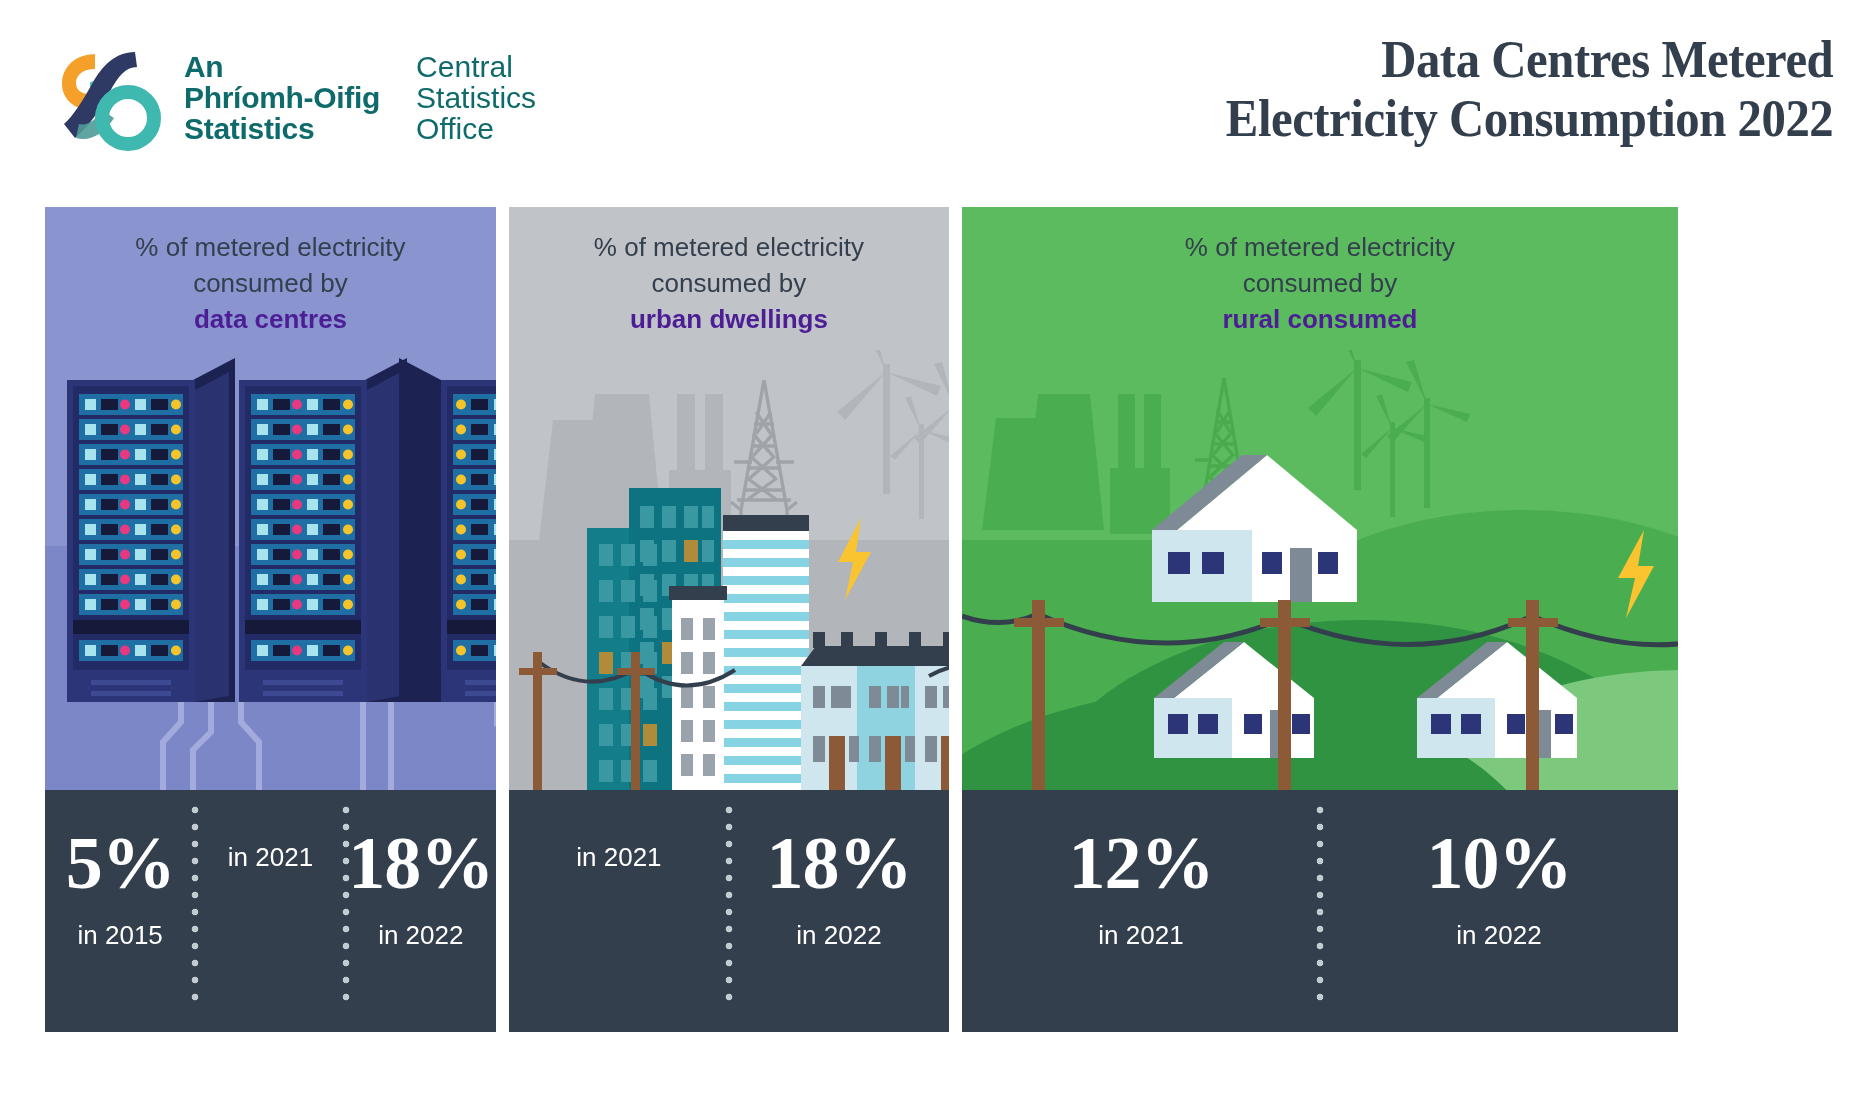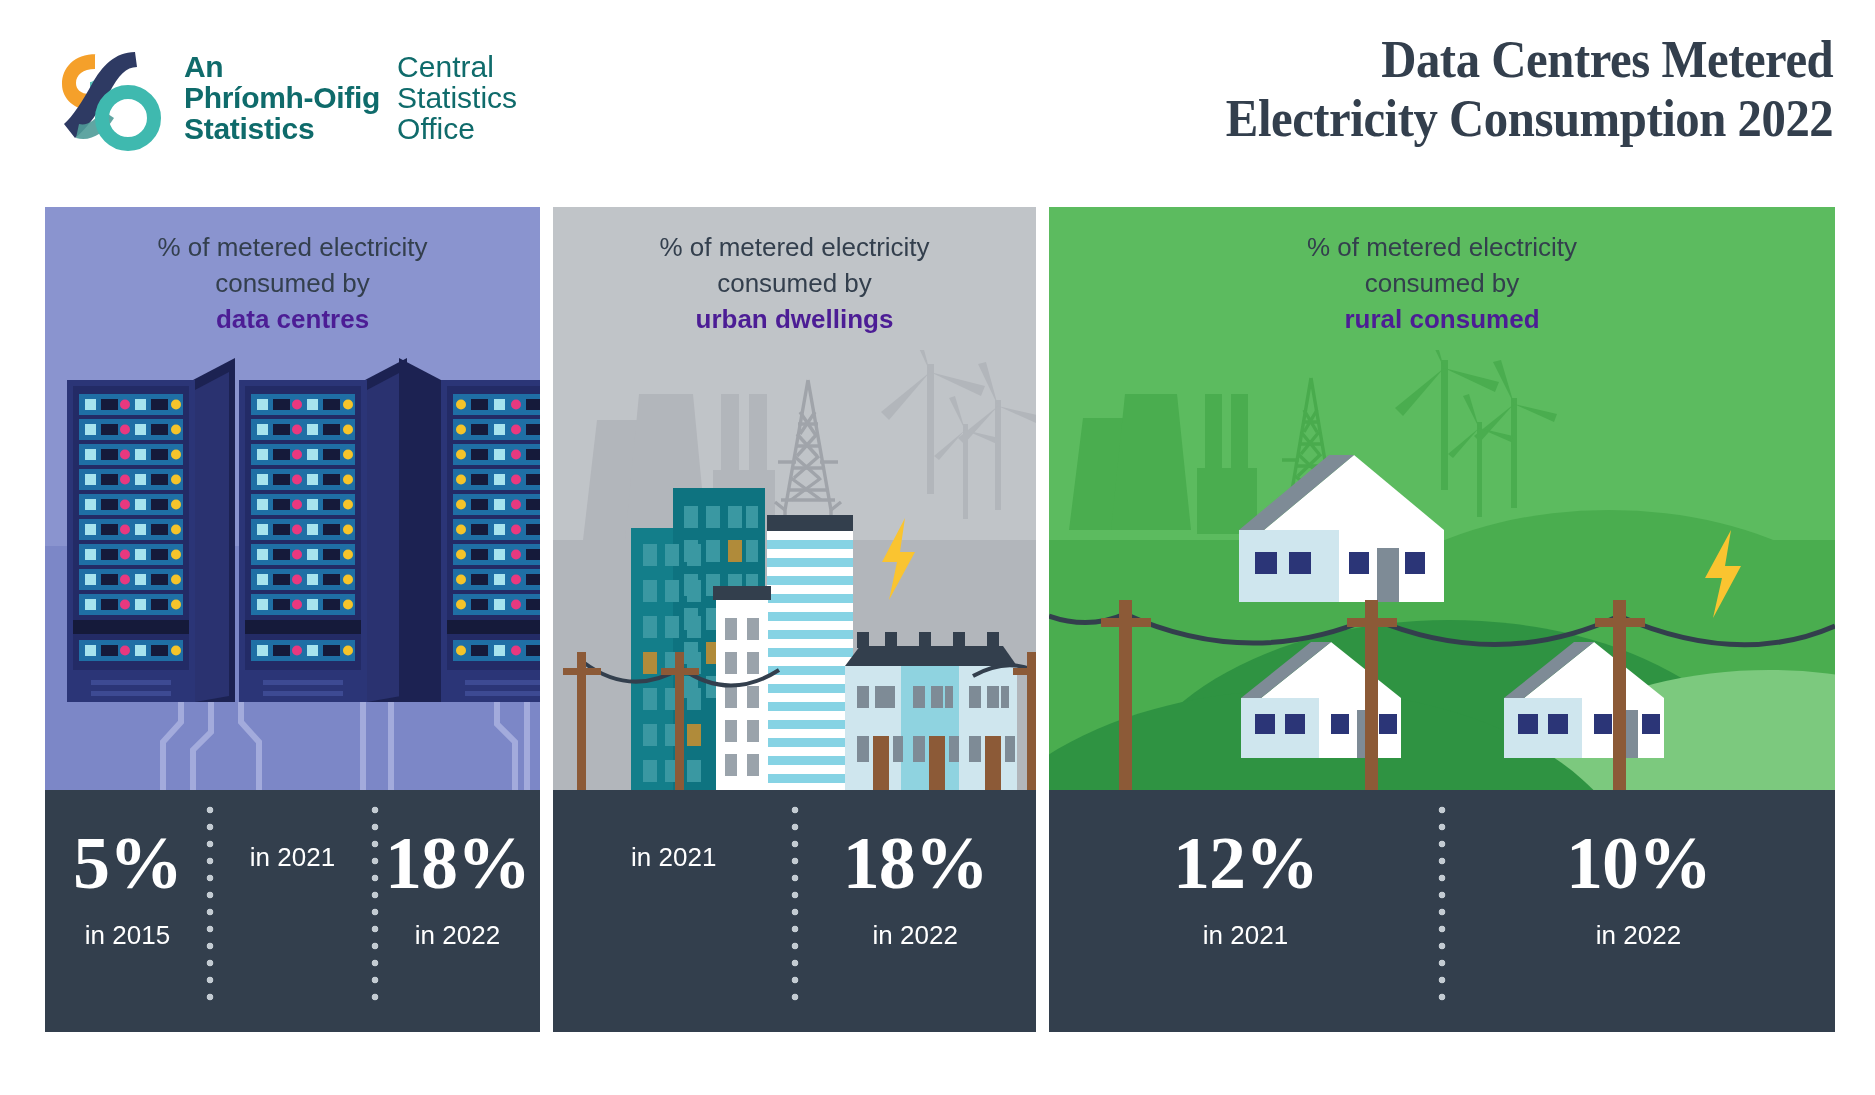--- a/index.html
+++ b/index.html
@@ -8,35 +8,35 @@
     background:#ffffff;
     font-family:"Liberation Sans", sans-serif;
     overflow:hidden;
     position:relative;
   }
   
   #header{position:absolute;left:0;top:0;width:1875px;height:207px;border-radius:19px;}
   #logo-block{position:absolute;left:52px;top:38px;display:flex;align-items:center;}
   #logo-mark{width:118px;height:118px;position:relative;flex:0 0 auto;}
   #logo-text-ga{margin-left:14px;color:#0f6b6b;font-weight:bold;font-size:30px;line-height:31px;letter-spacing:-0.3px;}
-  #logo-text-en{margin-left:17px;color:#0f6b6b;font-weight:normal;font-size:30px;line-height:31px;}
+  #logo-text-en{margin-left:36px;color:#0f6b6b;font-weight:normal;font-size:30px;line-height:31px;}
   #page-title{
     position:absolute;right:42px;top:30px;
     text-align:right;
     color:#333f4d;
     font-family:"Liberation Serif", serif;
     font-weight:bold;
     font-size:53px;
     line-height:59px;
     letter-spacing:-0.5px;
     transform:scaleX(0.92);
     transform-origin:right top;
   }
   
-  #panels{position:absolute;left:45px;top:207px;width:1790px;height:825px;display:flex;gap:13px;}
+  #panels{position:absolute;left:45px;top:207px;width:1633px;height:825px;display:flex;gap:13px;}
   .panel{position:relative;overflow:hidden;display:flex;flex-direction:column;}
   .panel.p1{width:495px;background:#8a94cf;}
   .panel.p2{width:483px;background:#c0c4c8;}
   .panel.p3{width:786px;background:#5cbb5f;}
   .panel-head{position:relative;z-index:5;padding-top:22px;text-align:center;color:#333f4d;font-size:26px;line-height:36px;}
   .panel-head b{display:block;color:#4c1d95;font-weight:bold;}
   .art{position:relative;flex:1 1 auto;overflow:hidden;}
   .art svg{position:absolute;left:0;bottom:0;display:block;}
   
   .stats{position:relative;z-index:6;background:#333f4d;height:242px;display:flex;align-items:flex-start;}

